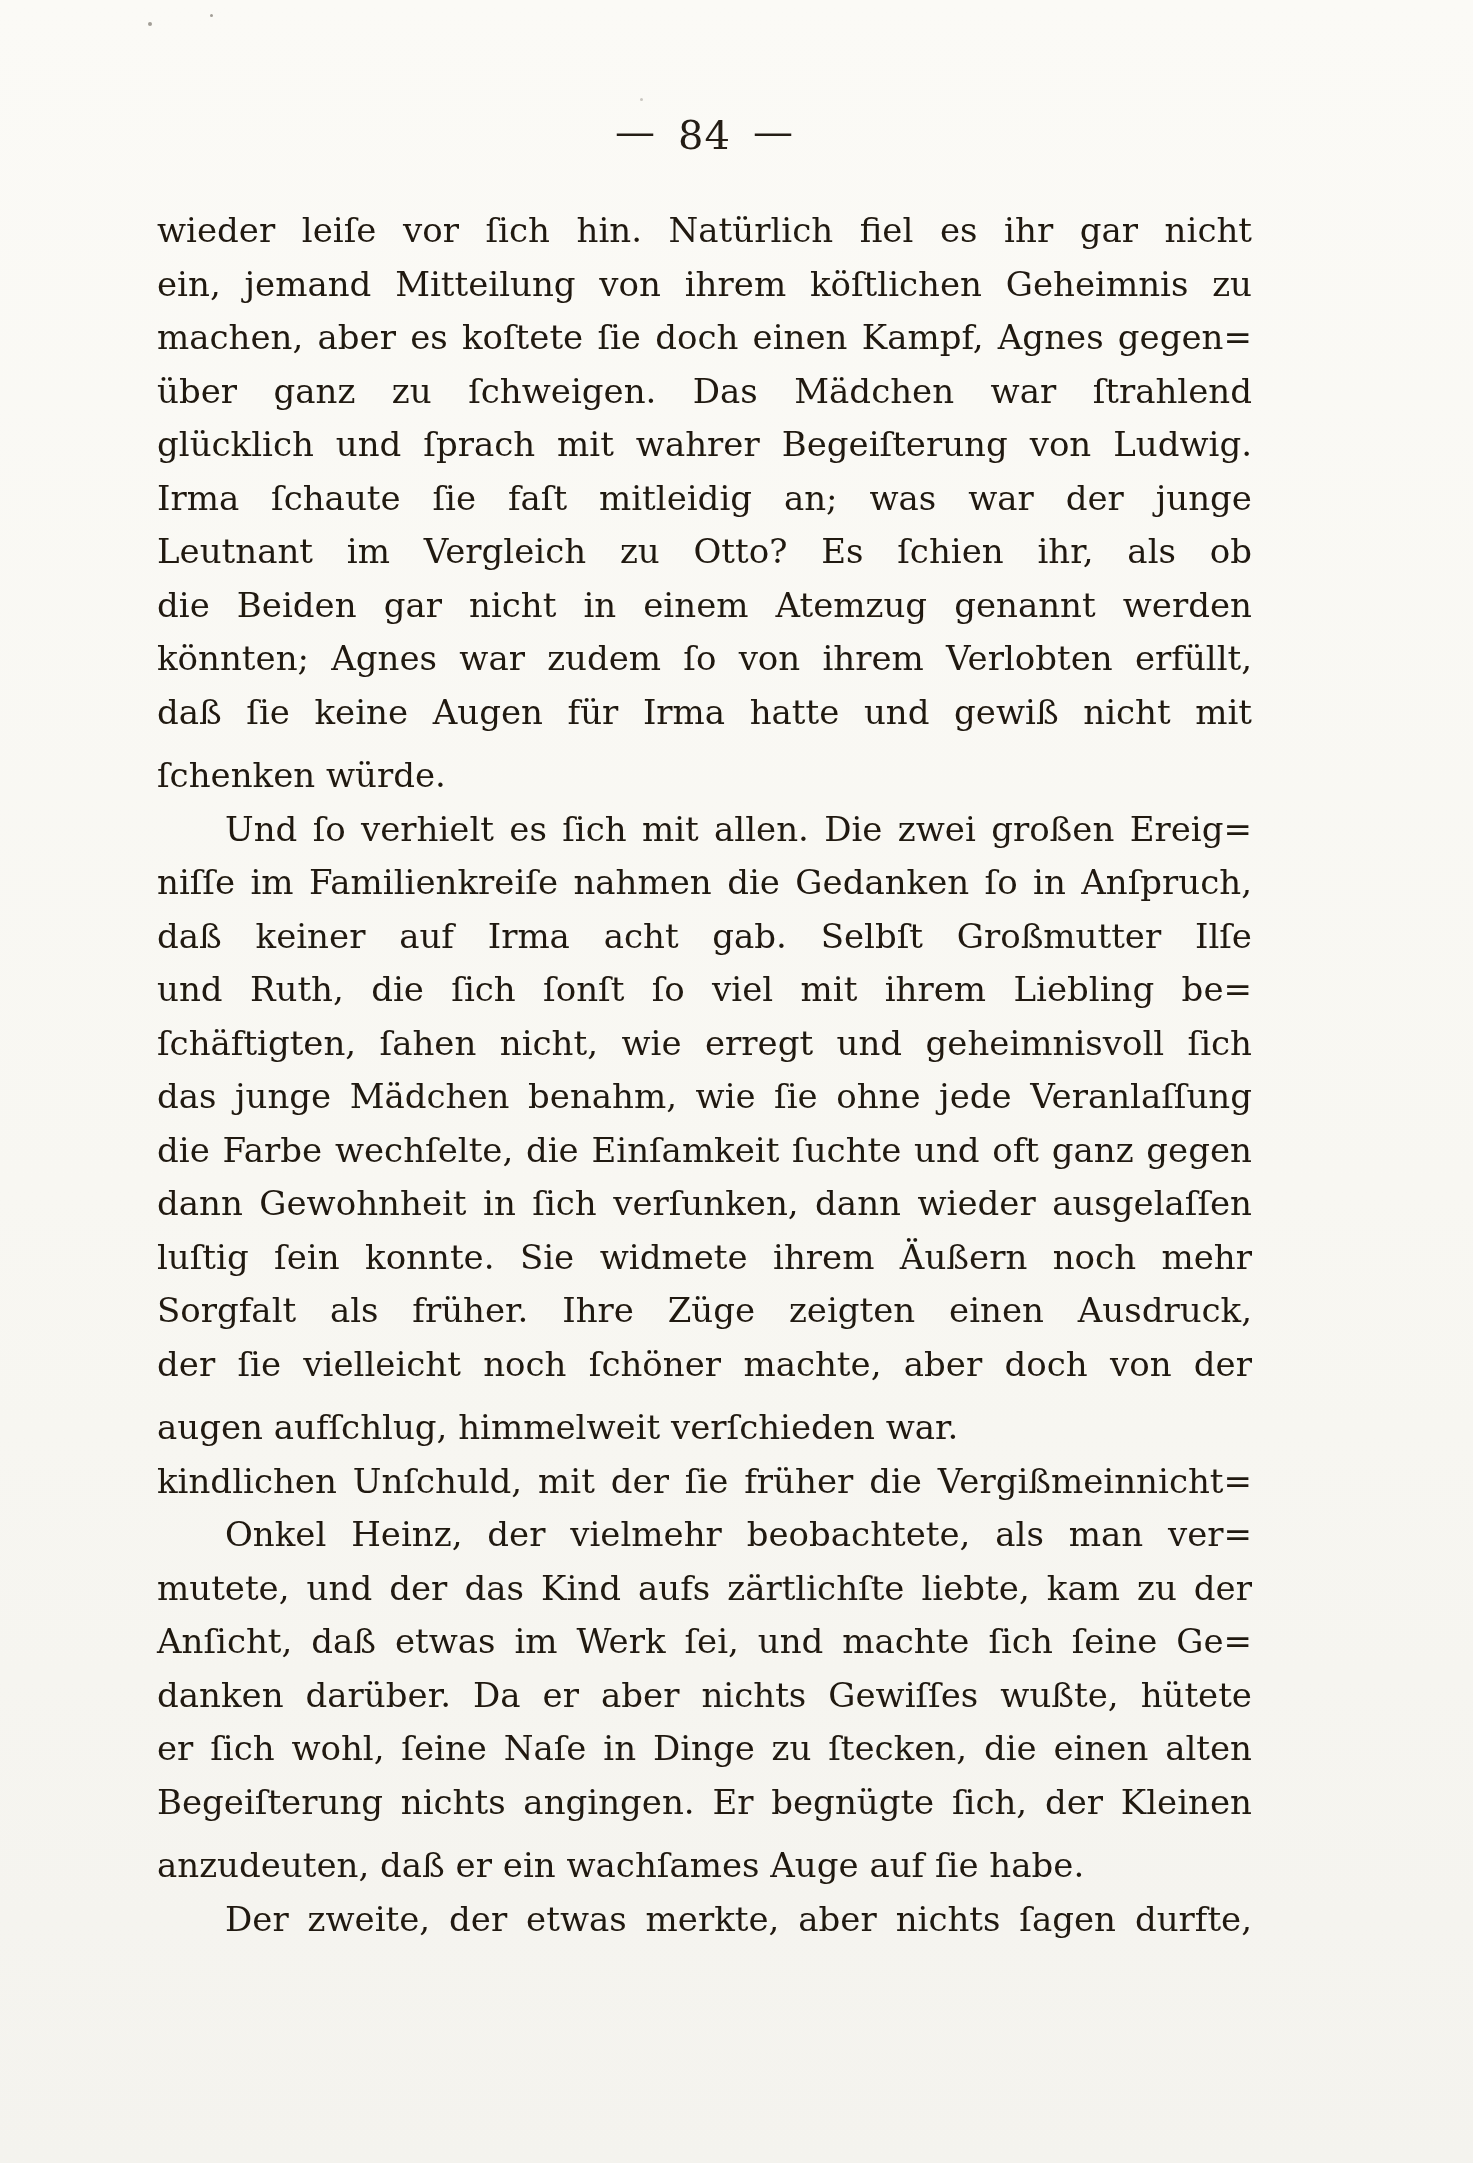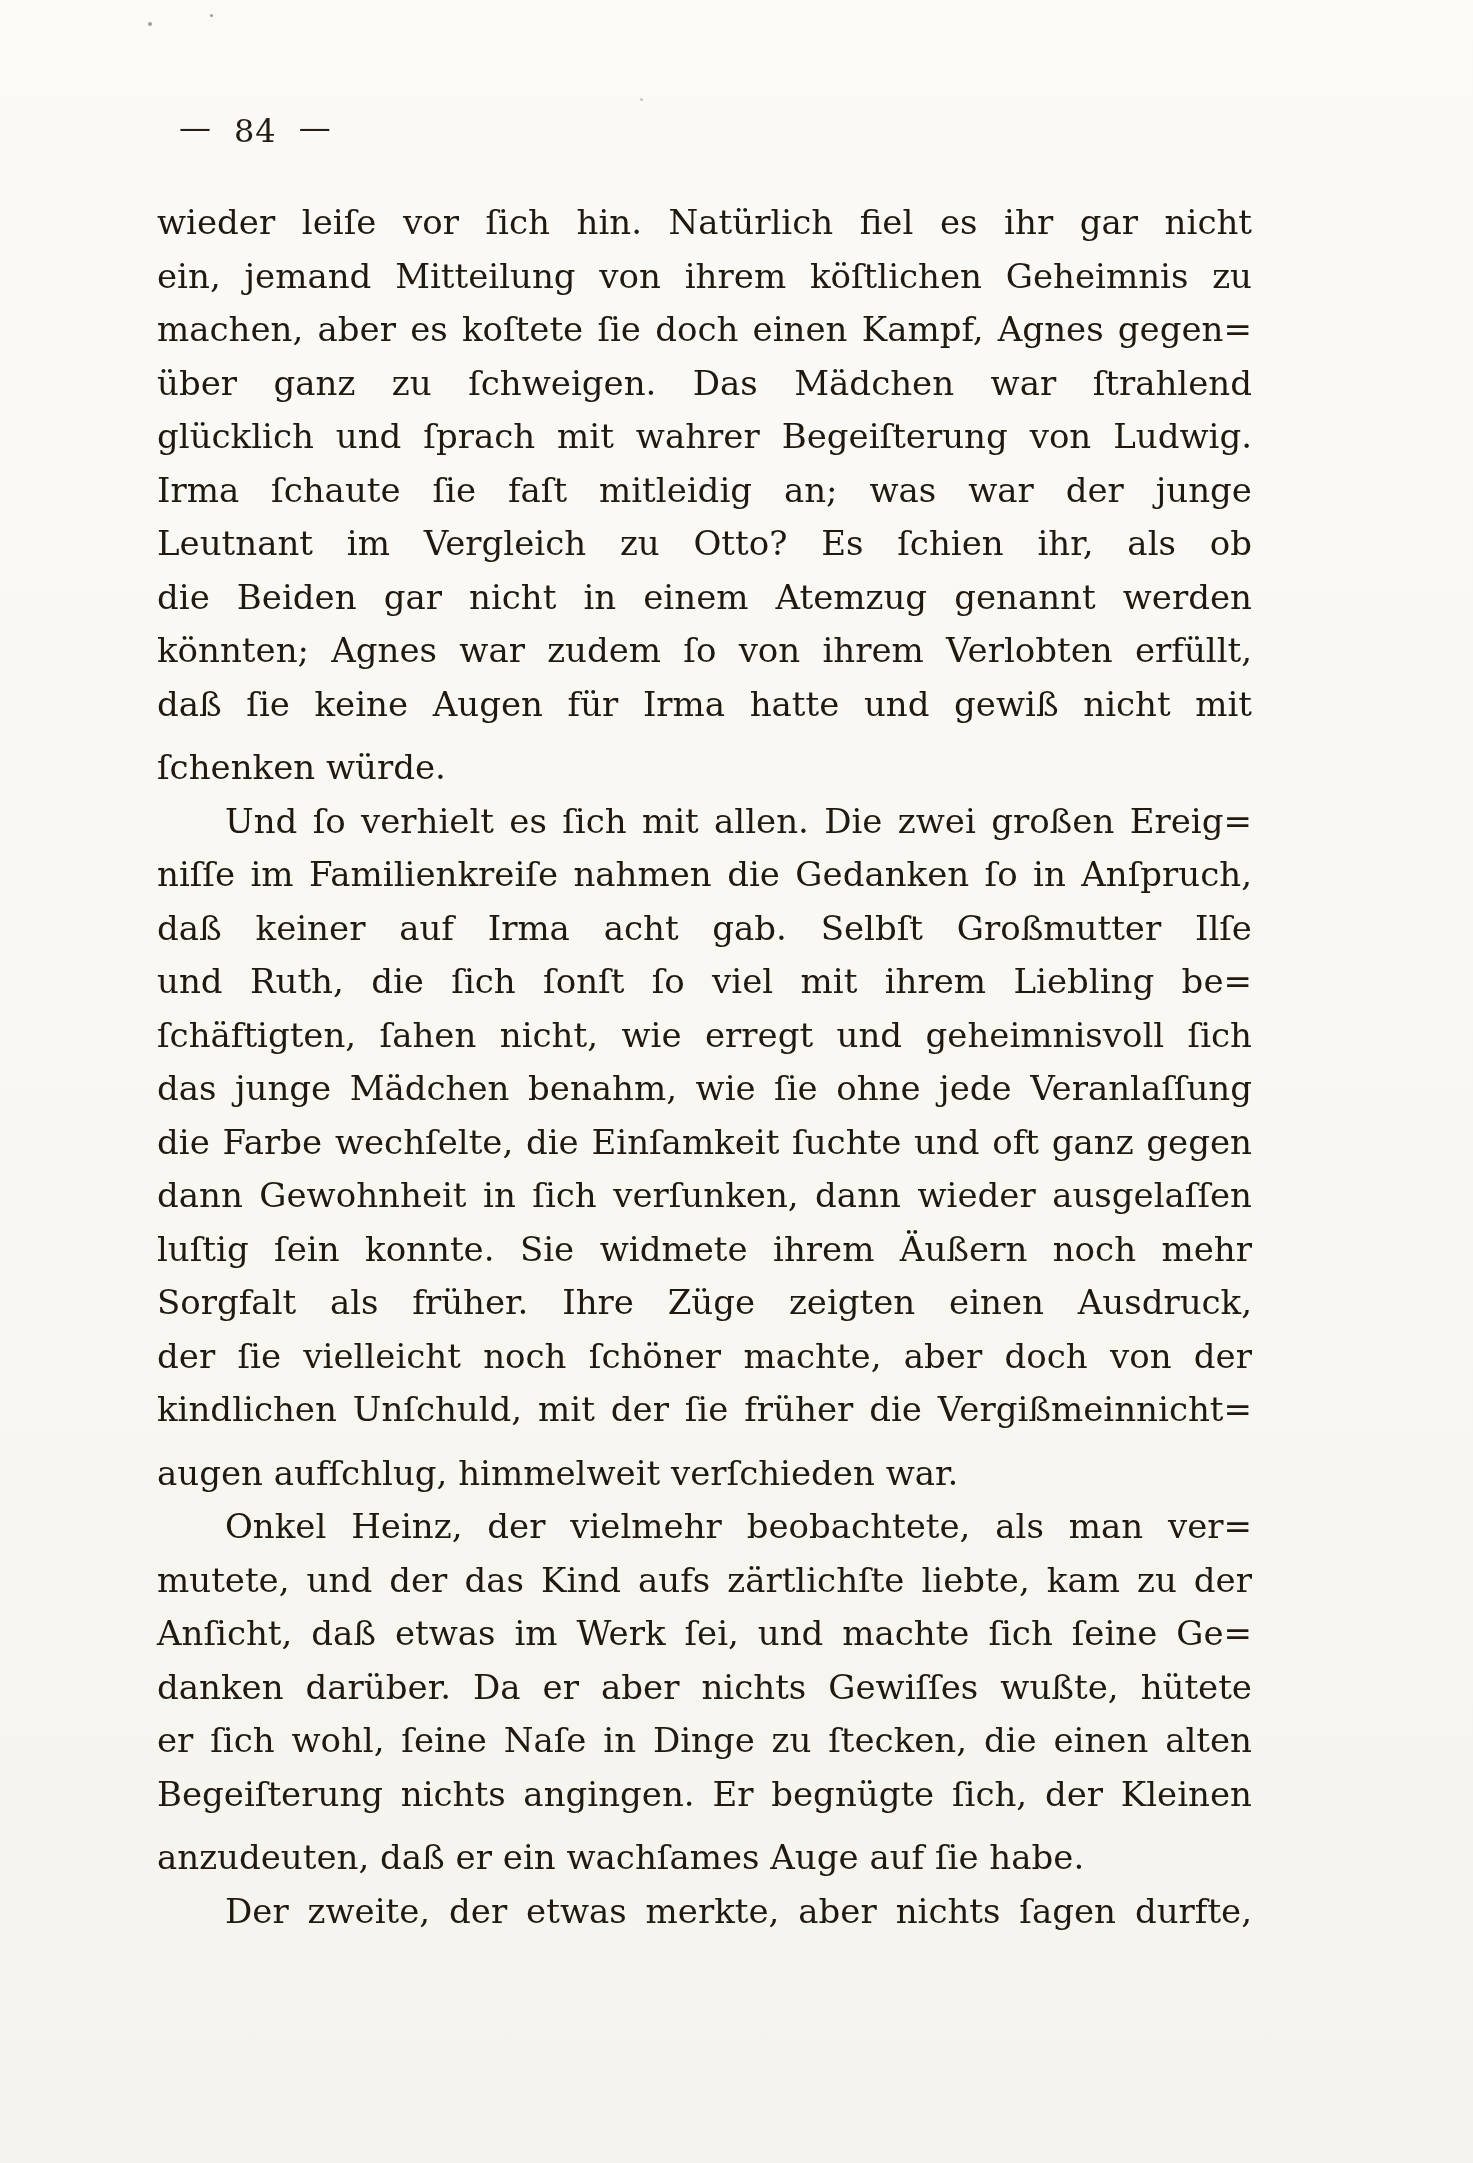--- a/index.html
+++ b/index.html
@@ -19,21 +19,22 @@
     width: 1473px;
     height: 2163px;
     box-sizing: border-box;
     background: linear-gradient(180deg, #fbfaf6 0%, #f8f7f2 55%, #f4f3ee 100%);
     padding-top: 112px;
     overflow: hidden;
   }
   .page-header {
     width: 1095px;
     margin-left: 157px;
-    font-size: 32px;
+    text-align: center;
+    font-size: 40px;
     letter-spacing: 1px;
     color: #241d15;
   }
   .page-header .dash {
     display: inline-block;
     margin: 0 22px;
     transform: translateY(-4px);
   }
   .body-text {
     width: 1095px;
@@ -99,22 +100,22 @@
       <div class="line">niſſe im Familienkreiſe nahmen die Gedanken ſo in Anſpruch,</div>
       <div class="line">daß keiner auf Irma acht gab.  Selbſt Großmutter Ilſe</div>
       <div class="line">und Ruth, die ſich ſonſt ſo viel mit ihrem Liebling be=</div>
       <div class="line">ſchäftigten, ſahen nicht, wie erregt und geheimnisvoll ſich</div>
       <div class="line">das junge Mädchen benahm, wie ſie ohne jede Veranlaſſung</div>
       <div class="line">die Farbe wechſelte, die Einſamkeit ſuchte und oft ganz gegen</div>
       <div class="line">dann Gewohnheit in ſich verſunken, dann wieder ausgelaſſen</div>
       <div class="line">luſtig ſein konnte.  Sie widmete ihrem Äußern noch mehr</div>
       <div class="line">Sorgfalt als früher.  Ihre Züge zeigten einen Ausdruck,</div>
       <div class="line">der ſie vielleicht noch ſchöner machte, aber doch von der</div>
+      <div class="line flush">augen aufſchlug, himmelweit verſchieden war.</div>
       <div class="line">kindlichen Unſchuld, mit der ſie früher die Vergißmeinnicht=</div>
-      <div class="line flush">augen aufſchlug, himmelweit verſchieden war.</div>
       <div class="paragraph"></div>
       <div class="line indent">Onkel Heinz, der vielmehr beobachtete, als man ver=</div>
       <div class="line">mutete, und der das Kind aufs zärtlichſte liebte, kam zu der</div>
       <div class="line">Anſicht, daß etwas im Werk ſei, und machte ſich ſeine Ge=</div>
       <div class="line">danken darüber.  Da er aber nichts Gewiſſes wußte, hütete</div>
       <div class="line">er ſich wohl, ſeine Naſe in Dinge zu ſtecken, die einen alten</div>
       <div class="line">Begeiſterung nichts angingen.  Er begnügte ſich, der Kleinen</div>
       <div class="line flush">anzudeuten, daß er ein wachſames Auge auf ſie habe.</div>
       <div class="paragraph"></div>
       <div class="line indent">Der zweite, der etwas merkte, aber nichts ſagen durfte,</div>

